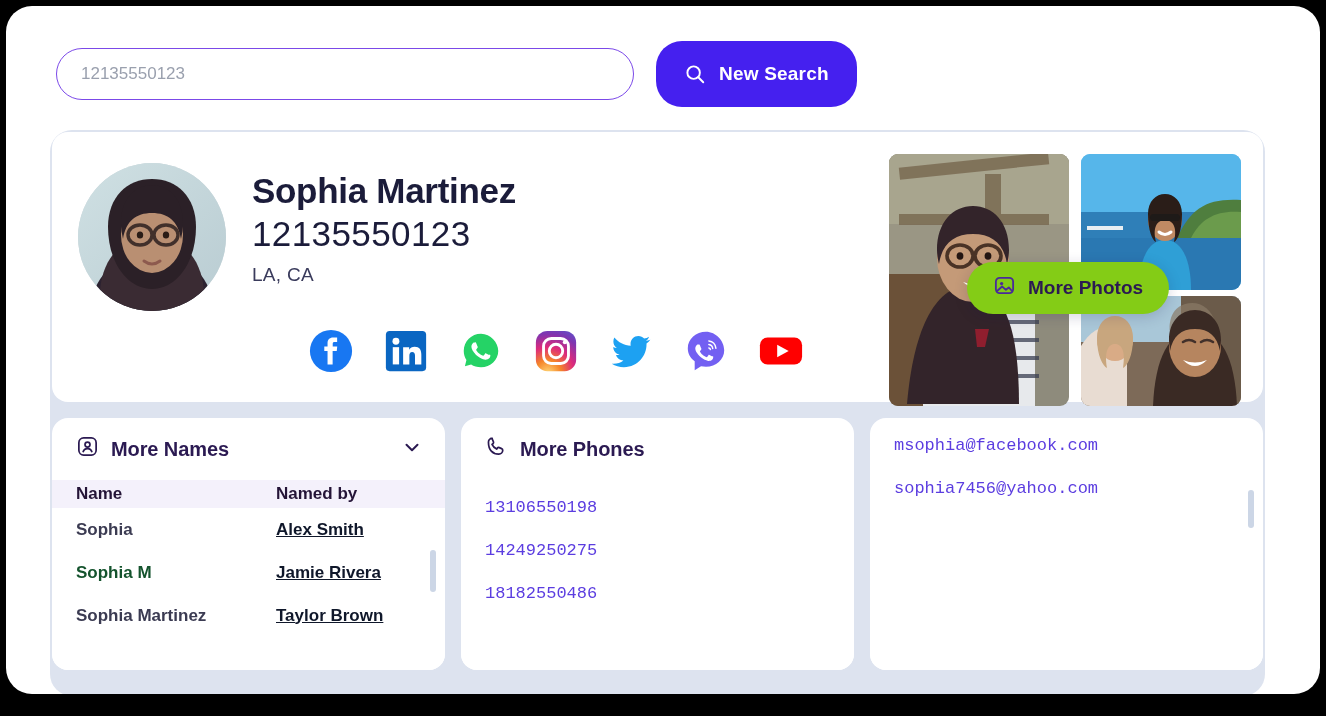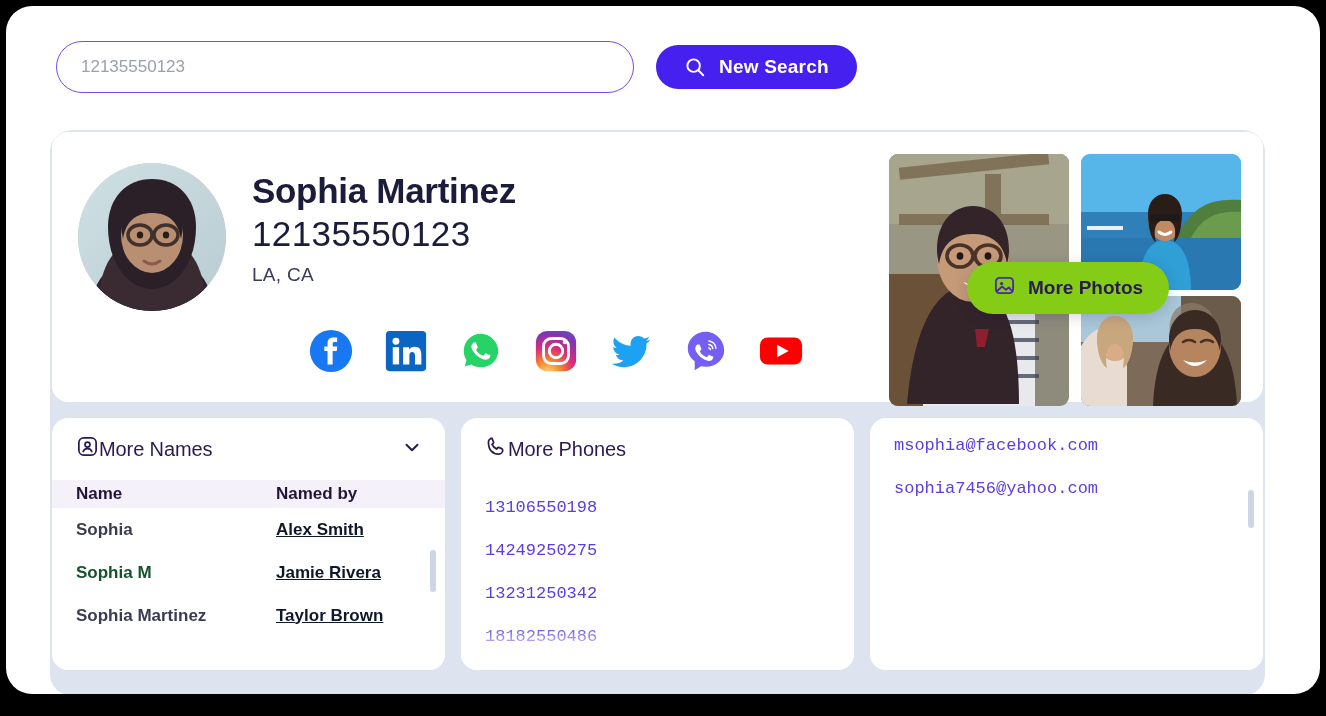--- a/index.html
+++ b/index.html
@@ -28,21 +28,21 @@
     border-radius: 26px;
     background: #fff;
     padding: 0 24px;
     font-size: 17px;
     color: #9aa0ae;
     font-family: "Liberation Sans", sans-serif;
     outline: none;
   }
   .search-input::placeholder { color: #9aa0ae; }
   .new-search-btn {
-    height: 44px; padding: 0 28px;
+    height: 66px; padding: 0 28px;
     display: flex; align-items: center; gap: 13px;
     background: #4520ef;
     border: none; border-radius: 26px;
     color: #fff; font-size: 19px; font-weight: 700;
     letter-spacing: .2px;
     font-family: "Liberation Sans", sans-serif;
     cursor: pointer;
   }
   .new-search-btn svg { display: block; }
 
@@ -121,22 +121,22 @@
     background: #fff;
     border-radius: 16px;
     overflow: hidden;
     position: relative;
   }
   .card-head {
     display: flex; align-items: center;
     height: 62px; padding: 0 22px 0 24px;
   }
   .card-head .htitle {
-    display: flex; align-items: center; 
-    font-size: 20px; font-weight: 400; color: #2b1a52;
+    display: flex; align-items: center; gap: 12px;
+    font-size: 20px; font-weight: 700; color: #2b1a52;
     letter-spacing: -.1px;
   }
   .chev { margin-left: auto; cursor: pointer; display: block; }
 
   .thead {
     display: flex; background: #f4f1fb;
     height: 28px; align-items: center;
     padding: 0 24px;
   }
   .thead span {
@@ -410,21 +410,20 @@
               <svg width="23" height="23" viewBox="0 0 24 24" fill="none" stroke="#2b1a52" stroke-width="1.8" stroke-linecap="round" stroke-linejoin="round">
                 <path d="M6.5 3.5c.8 0 1.4.5 1.7 1.2l1 2.4c.3.7.1 1.5-.5 2l-1 .8c1 2.1 2.7 3.8 4.8 4.8l.8-1c.5-.6 1.3-.8 2-.5l2.4 1c.7.3 1.2.9 1.2 1.7 0 2.2-1.8 4-4 4C8.4 20 4 15.6 4 7.5c0-2.2 1.8-4 4-4z" transform="translate(-0.4 0)"></path>
               </svg>
             </span>
             <span>More Phones</span>
           </span>
         </div>
         <div class="list">
           <div class="li">13106550198</div>
           <div class="li">14249250275</div>
-          <div class="li">13231250342</div>
           <div class="li">18182550486</div>
         </div>
         <div class="fade"></div>
       </div>
 
       <div class="card">
         <div class="list">
           <div class="li">msophia@facebook.com</div>
           <div class="li">sophia7456@yahoo.com</div>
         </div>

